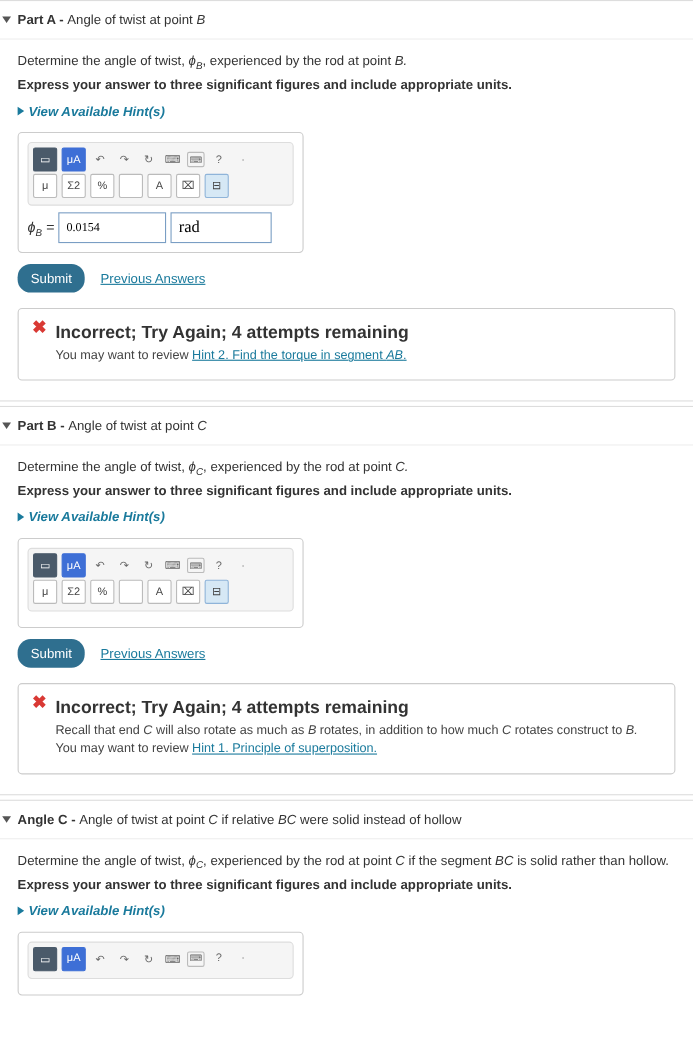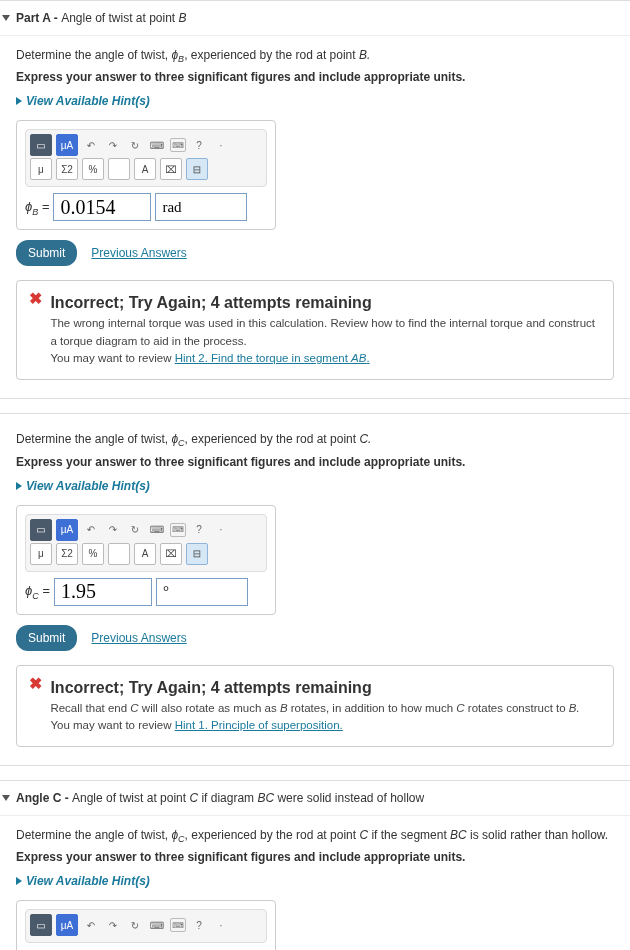--- a/index.html
+++ b/index.html
@@ -8,21 +8,21 @@
     font-size: 12px;
     color: #333;
     margin: 0;
     padding: 0;
     background: #fff;
   }
   .part {
     border-top: 1px solid #ddd;
     border-bottom: 1px solid #ddd;
     padding: 6px 0 14px 0;
-    margin-bottom: 14px;
+    margin-bottom: 4px;
   }
   .part-header {
     display: flex;
     align-items: center;
     gap: 6px;
     padding: 4px 10px 10px 2px;
     border-bottom: 1px solid #eee;
   }
   .caret {
     width: 0; height: 0;
@@ -88,21 +88,21 @@
   .label-eq {
     display: flex;
     align-items: center;
     gap: 4px;
   }
   .phi-label { font-style: italic; font-size: 13px; }
   .value-input {
     border: 1px solid #7a9ec4;
     height: 28px;
     padding: 2px 6px;
-    font-size: 20px;
+    font-size: 11px;
     font-family: 'Times New Roman', serif;
     width: 98px;
     background: #fff;
   }
   .unit-input {
     border: 1px solid #7a9ec4;
     border-left: 1px solid #7a9ec4;
     height: 28px;
     padding: 2px 6px;
     font-size: 15px;
@@ -197,30 +197,35 @@
 
     <div class="actions">
       <button class="submit-btn">Submit</button>
       <a class="prev-link">Previous Answers</a>
     </div>
 
     <div class="feedback">
       <span class="x-icon">✖</span>
       <div class="fb-body">
         <div class="fb-title">Incorrect; Try Again; 4 attempts remaining</div>
-        <div>The wrong internal torque was used in this calculation. Review how to find the internal torque and construct a torque diagram to aid in the process.</div>
         <div>
           <span>You may want to review </span><a><span>Hint 2. Find the torque in segment </span><span class="ital">AB</span><span>.</span></a>
         </div>
       </div>
     </div>
   </div>
 </div>
 
 <div class="part">
+  <div class="part-header">
+    <span class="caret"></span>
+    <span class="part-title">
+      <b>Part B - </b><span>Angle of twist at point </span><span class="ital">C</span>
+    </span>
+  </div>
   <div class="part-body">
     <div class="prompt-line">
       <span>Determine the angle of twist, </span><span class="phi">ϕ</span><span class="sub">C</span><span>, experienced by the rod at point </span><span class="ital">C.</span>
     </div>
     <div class="instr-bold">Express your answer to three significant figures and include appropriate units.</div>
     <div class="hints-link">
       <span class="tri"></span>
       <span>View Available Hint(s)</span>
     </div>
 
@@ -240,25 +245,20 @@
         <div class="tb-row">
           <div class="tb-btn">μ</div>
           <div class="tb-btn">Σ2</div>
           <div class="tb-btn">%</div>
           <div class="tb-btn"></div>
           <div class="tb-btn">A</div>
           <div class="tb-btn">⌧</div>
           <div class="tb-btn sel">⊟</div>
         </div>
       </div>
-      <div class="label-eq">
-        <span class="phi-label"><span>ϕ</span><span class="sub">C</span><span> = </span></span>
-        <input class="value-input" value="1.95" style="">
-        <input class="unit-input" value="°" style="">
-      </div>
     </div>
 
     <div class="actions">
       <button class="submit-btn">Submit</button>
       <a class="prev-link">Previous Answers</a>
     </div>
 
     <div class="feedback">
       <span class="x-icon">✖</span>
       <div class="fb-body">
@@ -271,21 +271,21 @@
         </div>
       </div>
     </div>
   </div>
 </div>
 
 <div class="part" style="border-bottom:none;">
   <div class="part-header">
     <span class="caret"></span>
     <span class="part-title">
-      <b>Angle C - </b><span>Angle of twist at point </span><span class="ital">C</span><span> if diagram </span><span class="ital">BC</span><span> were solid instead of hollow</span>
+      <b>Angle C - </b><span>Angle of twist at point </span><span class="ital">C</span><span> if relative </span><span class="ital">BC</span><span> were solid instead of hollow</span>
     </span>
   </div>
   <div class="part-body">
     <div class="prompt-line">
       <span>Determine the angle of twist, </span><span class="phi">ϕ</span><span class="sub">C</span><span>, experienced by the rod at point </span><span class="ital">C</span><span> if the segment </span><span class="ital">BC</span><span> is solid rather than hollow.</span>
     </div>
     <div class="instr-bold">Express your answer to three significant figures and include appropriate units.</div>
     <div class="hints-link">
       <span class="tri"></span>
       <span>View Available Hint(s)</span>

